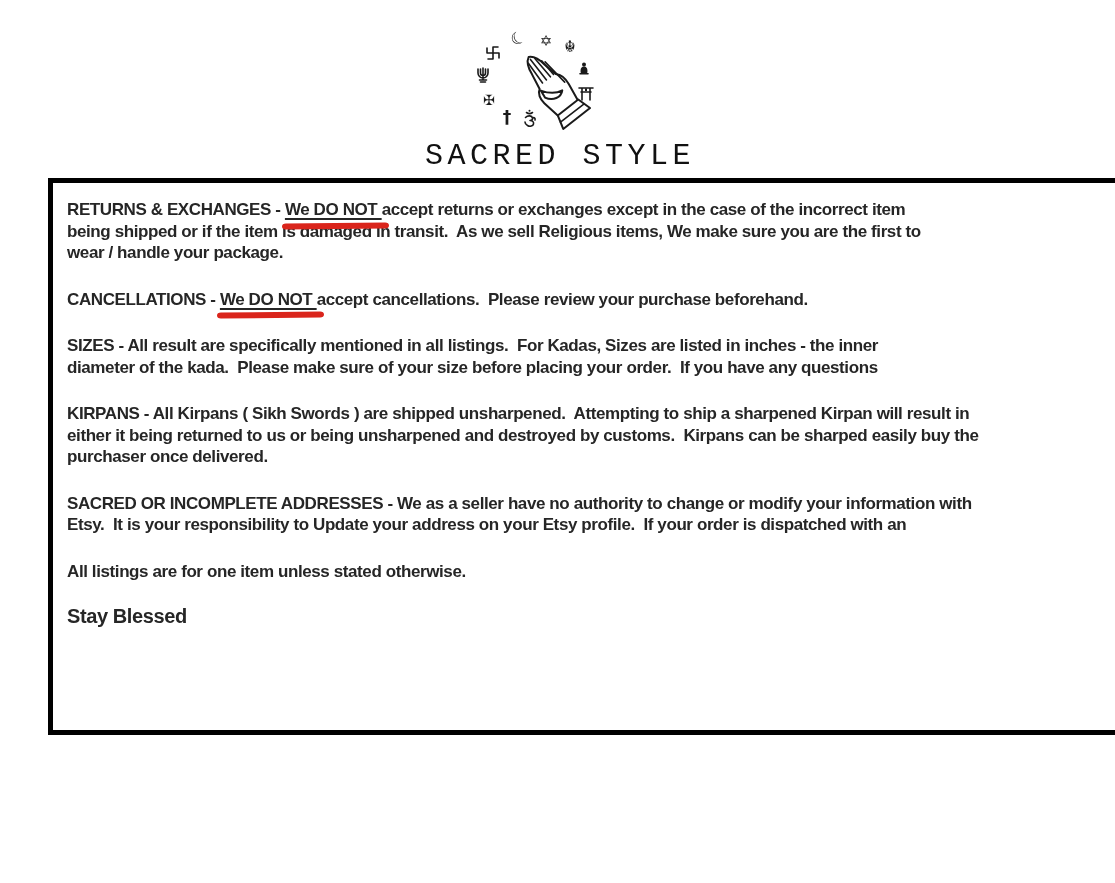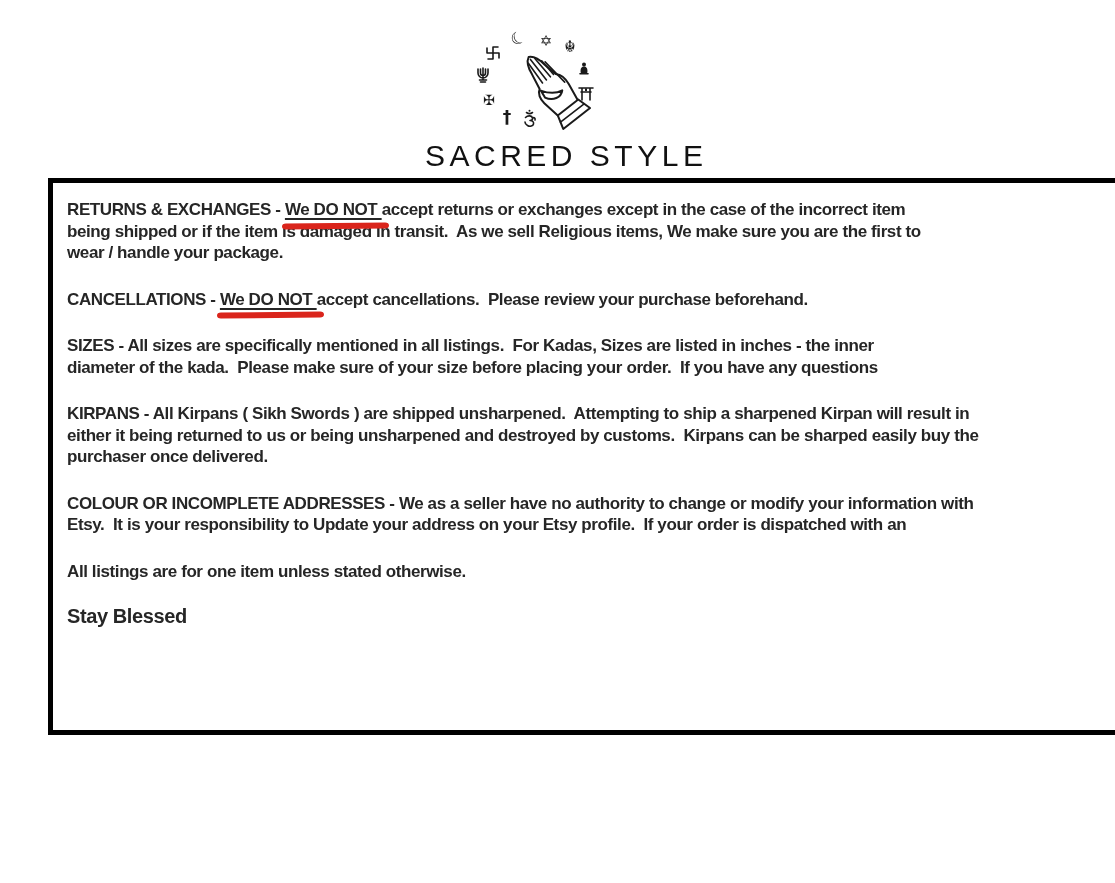--- a/index.html
+++ b/index.html
@@ -6,21 +6,21 @@
   .page{
     position:relative;width:1115px;height:883px;background:#ffffff;overflow:hidden;
     font-family:"Liberation Sans","DejaVu Sans",sans-serif;color:#262626;
   }
 
   
   .brand{position:absolute;left:425px;top:13px;width:222px;text-align:center;}
   .brand svg{display:block;margin:0 auto;}
   .brand-name{
     margin-top:2px;white-space:nowrap;
-    font-family:Liberation Sans, sans-serif;
+    font-family:Liberation Mono, monospace;
     font-size:30px;letter-spacing:4.5px;color:#111;font-weight:500;
   }
 
   
   .policy-box{
     position:absolute;left:48px;top:178px;width:1100px;height:557px;
     box-sizing:border-box;border:5px solid #000;background:#fff;
     padding:16px 6px 0 14px;overflow:hidden;
   }
   .para{margin:0 0 25px 0;font-weight:bold;font-size:17px;line-height:21.5px;letter-spacing:-0.4px;}
@@ -112,33 +112,33 @@
       <span class="line"><span>RETURNS &amp; EXCHANGES</span><span> - </span><span class="hl">We DO NOT </span><span>accept returns or exchanges except in the case of the incorrect item</span></span>
       <span class="line">being shipped or if the item is damaged in transit.  As we sell Religious items, We make sure you are the first to</span>
       <span class="line">wear / handle your package.</span>
     </p>
 
     <p class="para">
       <span class="line"><span>CANCELLATIONS</span><span> - </span><span class="hl">We DO NOT </span><span>accept cancellations.  Please review your purchase beforehand.</span></span>
     </p>
 
     <p class="para">
-      <span class="line"><span>SIZES</span><span> - </span><span>All sizes are specifically mentioned in all listings.  For Kadas, Sizes are listed in inches - the inner</span></span>
+      <span class="line"><span>SIZES</span><span> - </span><span>All result are specifically mentioned in all listings.  For Kadas, Sizes are listed in inches - the inner</span></span>
       <span class="line">diameter of the kada.  Please make sure of your size before placing your order.  If you have any questions</span>
     </p>
 
 
     <p class="para">
       <span class="line"><span>KIRPANS</span><span> - </span><span>All Kirpans ( Sikh Swords ) are shipped unsharpened.  Attempting to ship a sharpened Kirpan will result in</span></span>
       <span class="line">either it being returned to us or being unsharpened and destroyed by customs.  Kirpans can be sharped easily buy the</span>
       <span class="line">purchaser once delivered.</span>
     </p>
 
     <p class="para">
-      <span class="line"><span>COLOUR OR INCOMPLETE ADDRESSES</span><span> - </span><span>We as a seller have no authority to change or modify your information with</span></span>
+      <span class="line"><span>SACRED OR INCOMPLETE ADDRESSES</span><span> - </span><span>We as a seller have no authority to change or modify your information with</span></span>
       <span class="line">Etsy.  It is your responsibility to Update your address on your Etsy profile.  If your order is dispatched with an</span>
     </p>
 
     <p class="note line">All listings are for one item unless stated otherwise.</p>
 
     <p class="closing">Stay Blessed</p>
 
   </section>
 </div>
 

